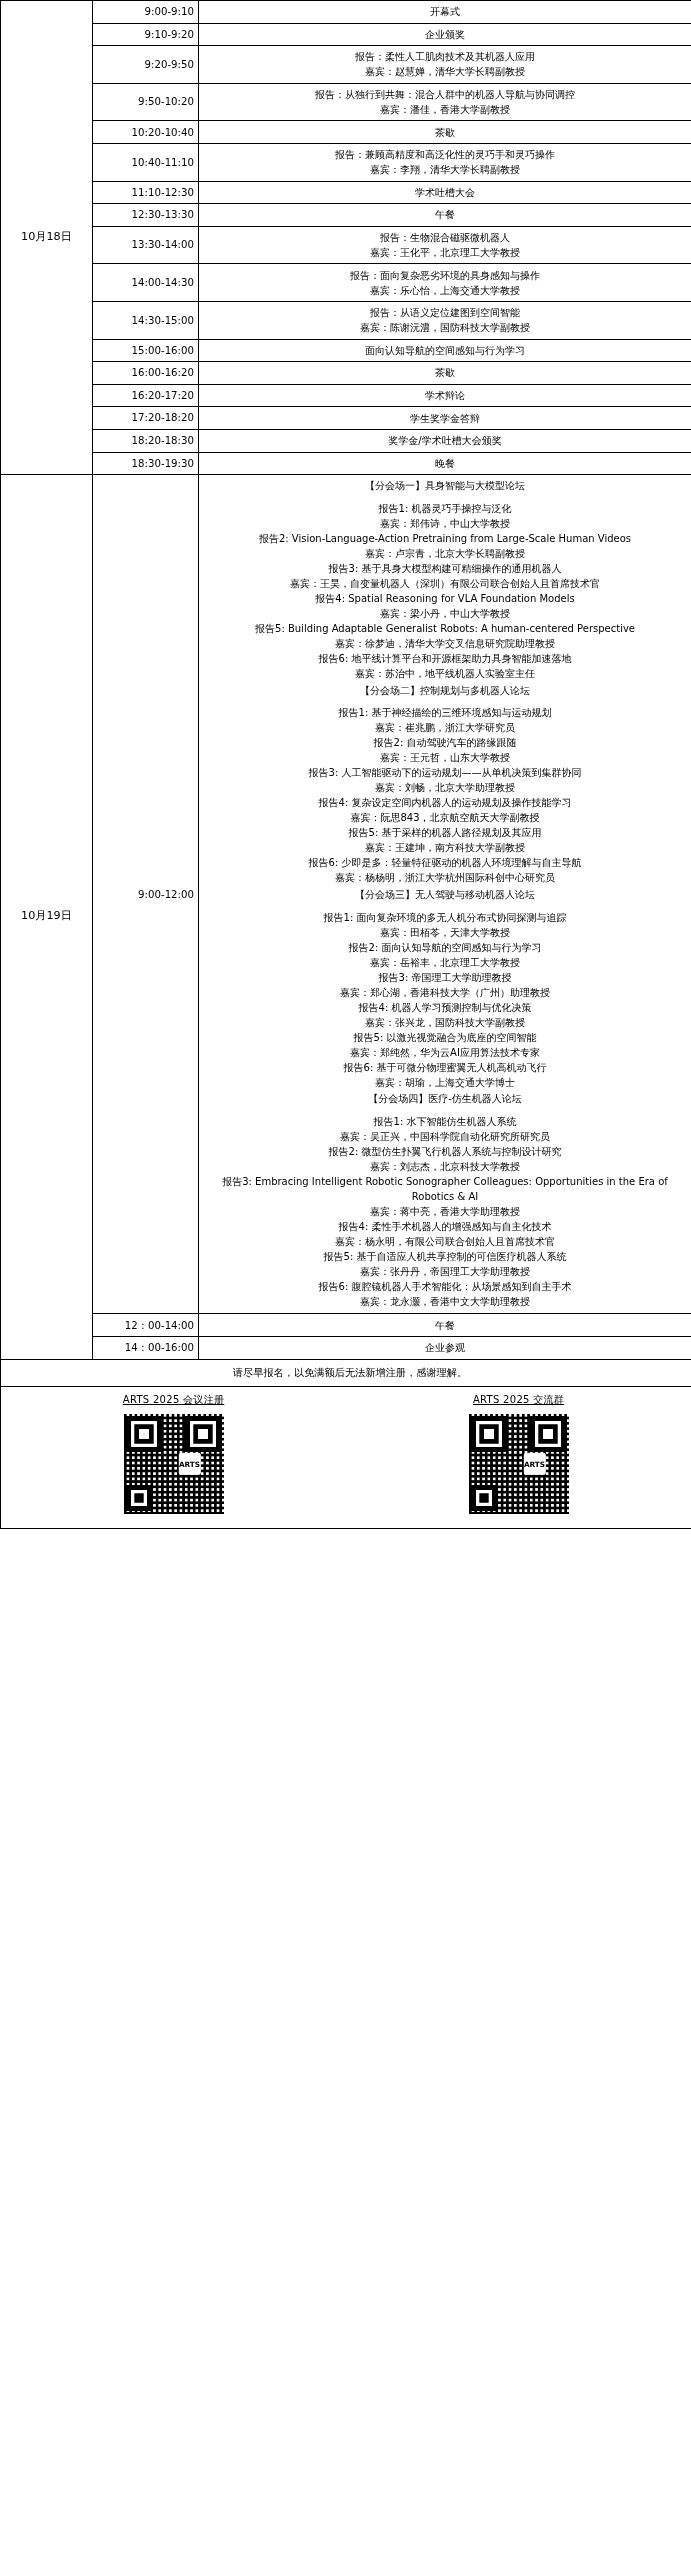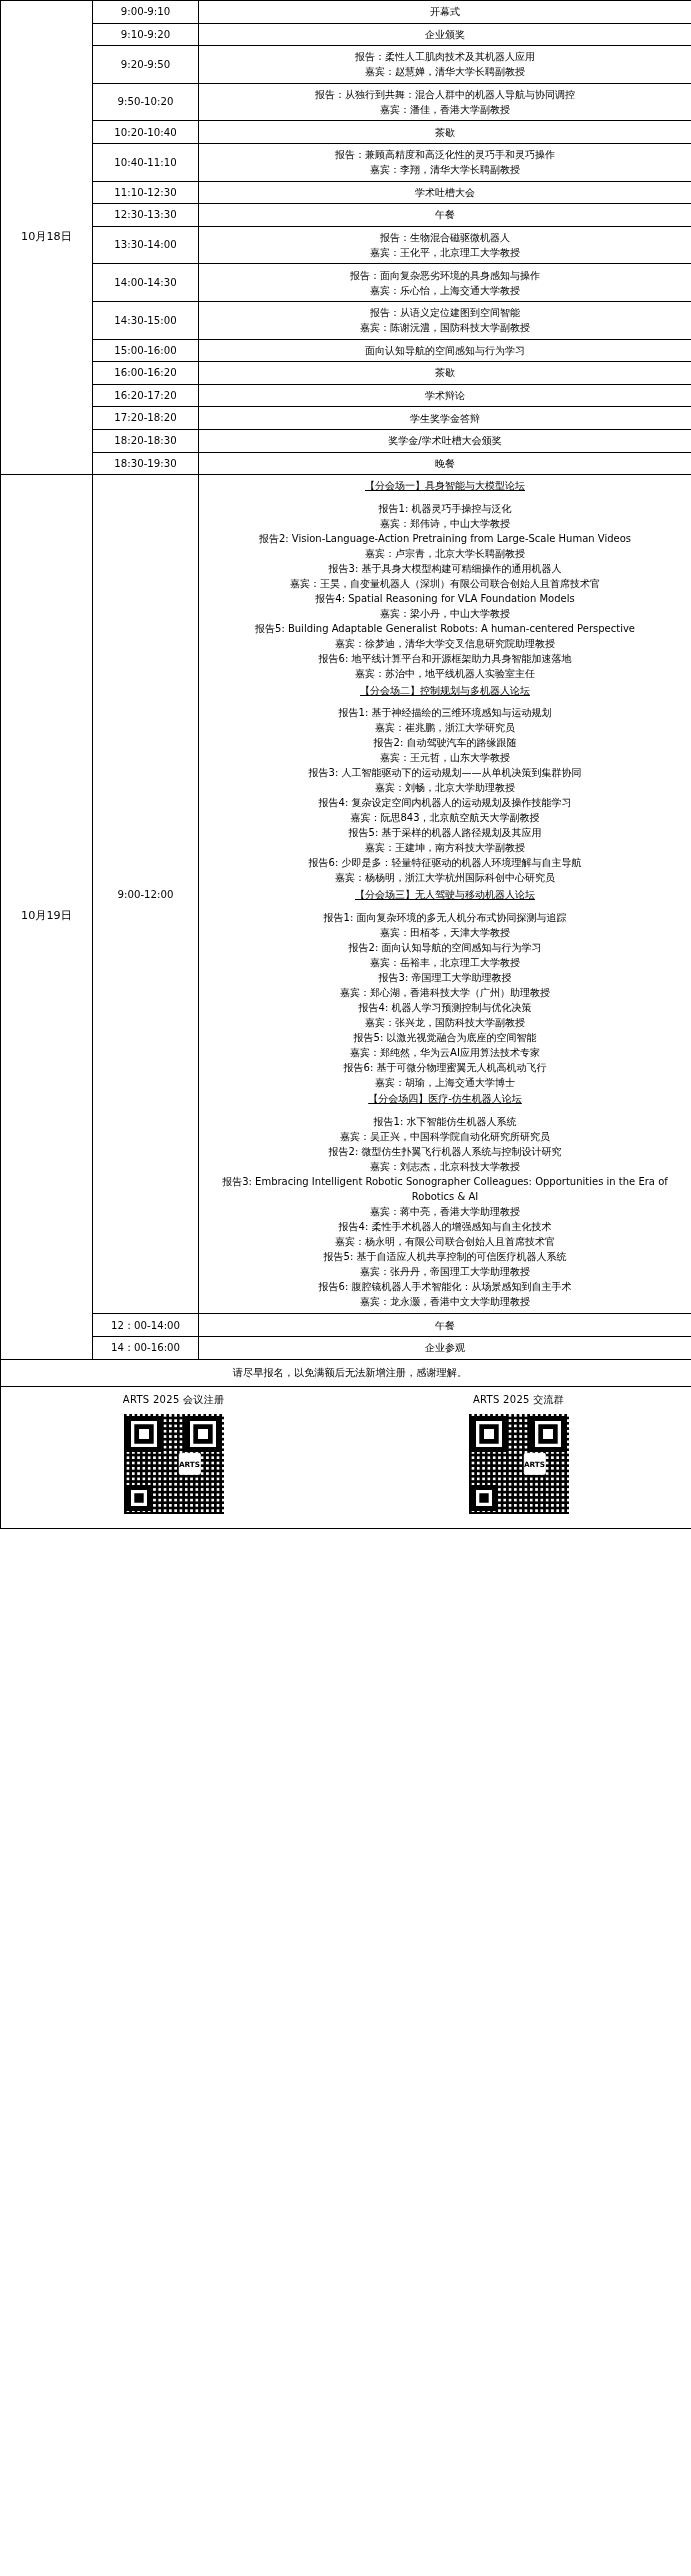--- a/index.html
+++ b/index.html
@@ -26,45 +26,46 @@
     line-height: 1.5;
   }
   td.daycol {
     width: 92px;
     text-align: center;
     font-size: 11.2px;
     vertical-align: middle;
   }
   td.timecol {
     width: 106px;
-    text-align: center;
+    text-align: right;
     font-size: 10.2px;
     white-space: nowrap;
     vertical-align: middle;
   }
   td.content {
     text-align: center;
     padding: 3.3px 5.3px;
     font-size: 10px;
   }
   .line { display: block; }
-  .sessionhead { display: block; margin-bottom: 1.3px; text-decoration: underline; }
+  .sessionhead { display: block; margin-bottom: 1.3px; }
   .blockgap { display: block; height: 6.6px; }
   .forum-block { margin-bottom: 1.3px; }
   .notice {
     border: 0.7px solid #000;
     border-top: none;
     text-align: center;
     font-size: 10.2px;
     padding: 6px 0 6px 8px;
   }
   .qr-wrap {
     border: 0.7px solid #000;
     border-top: none;
     display: flex;
+    text-decoration: underline;
   }
   .qr-cell {
     width: 50%;
     padding: 6.6px 0 12px 0;
     text-align: center;
   }
   .qr-title {
     font-size: 10px;
     margin-bottom: 6.6px;
     letter-spacing: 0.3px;

